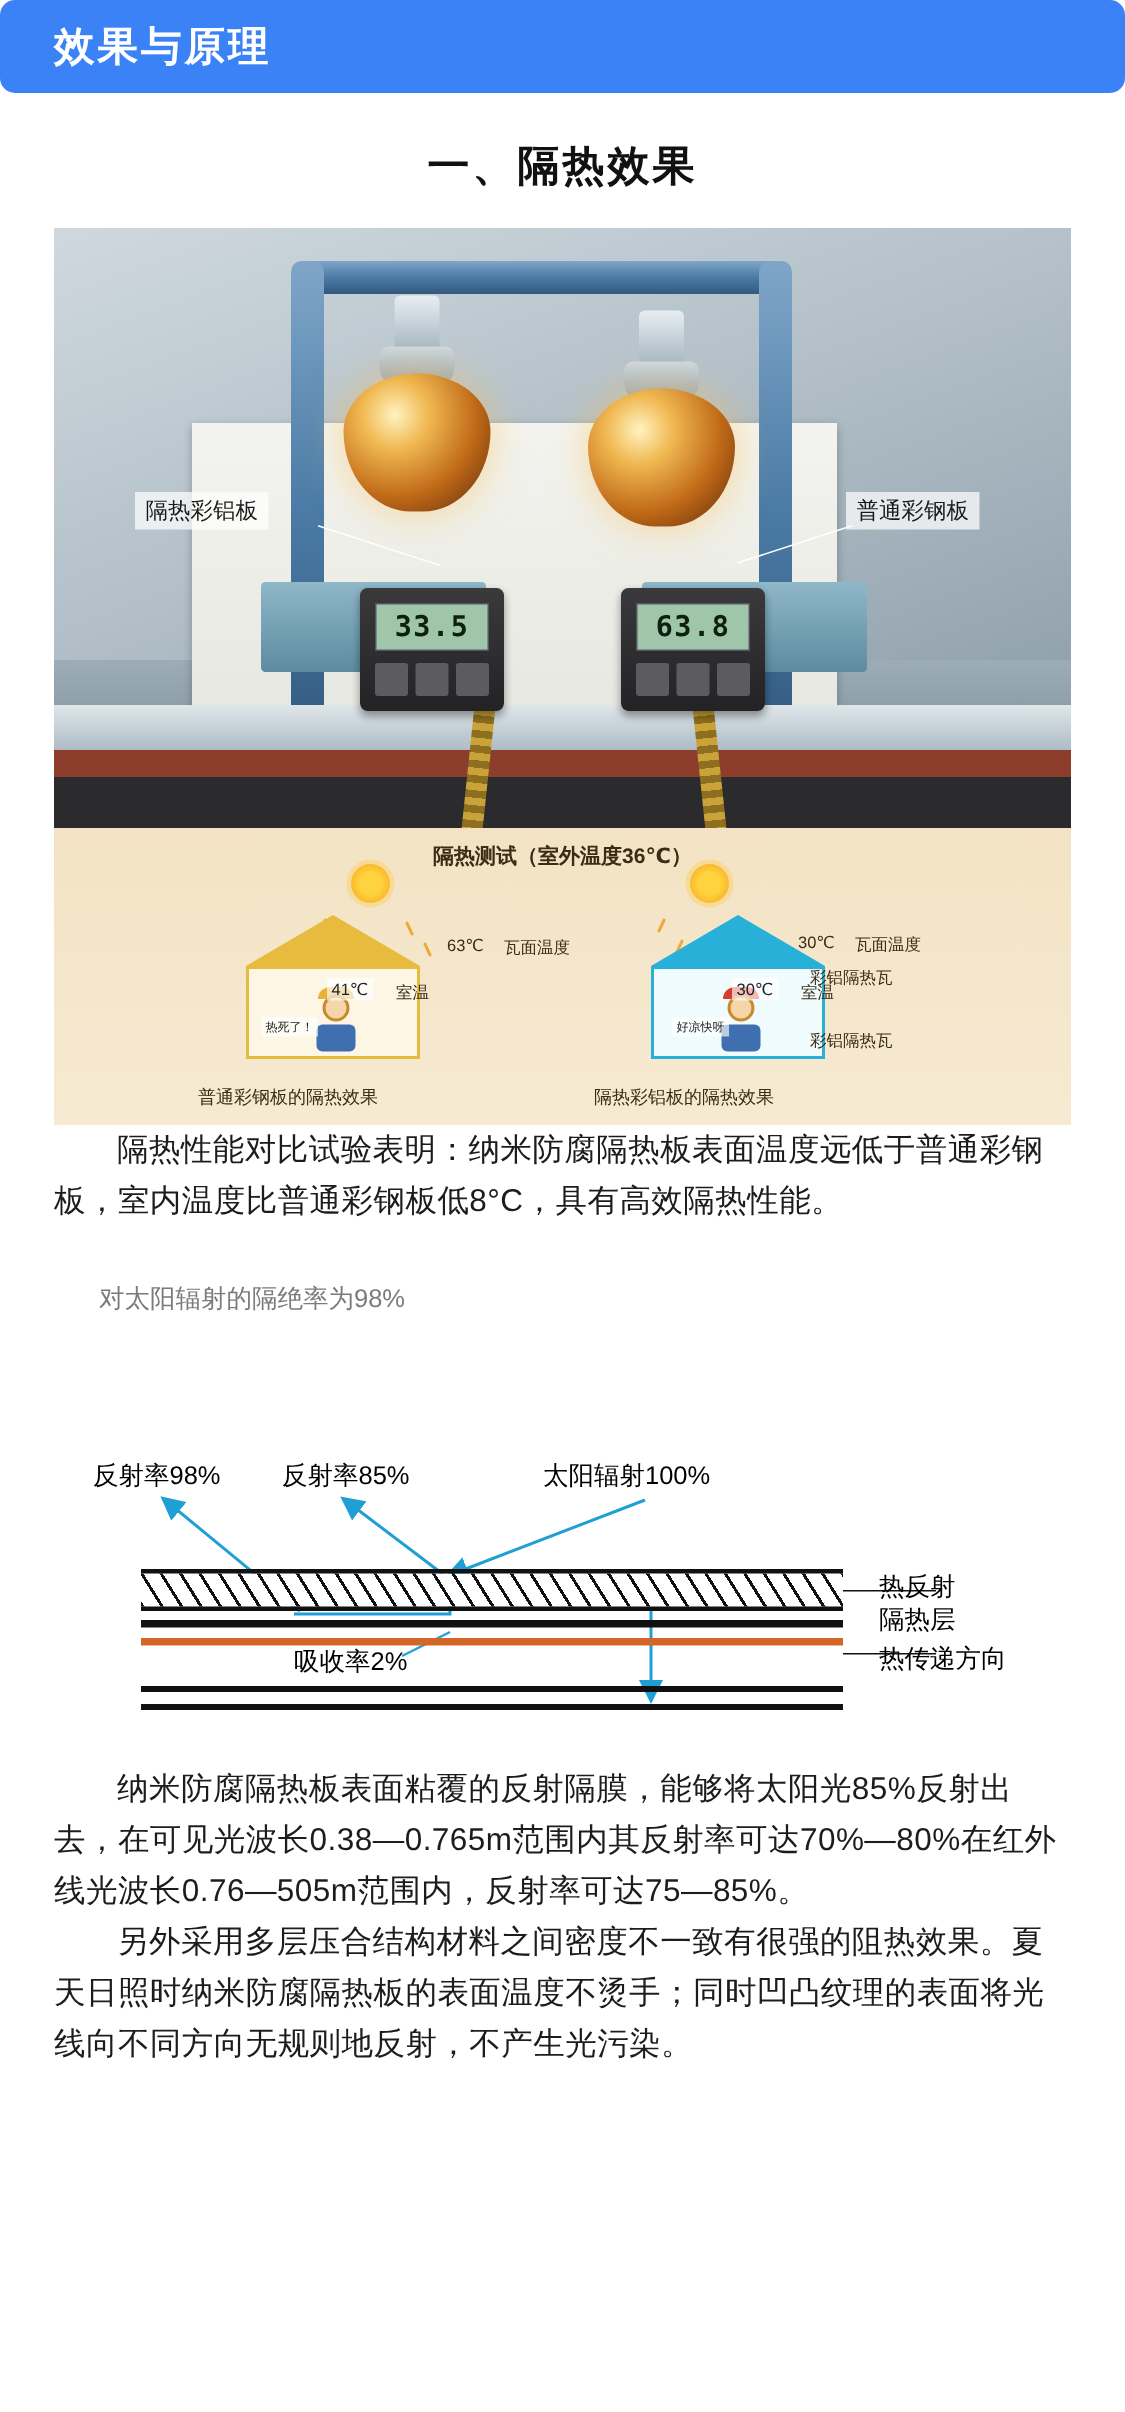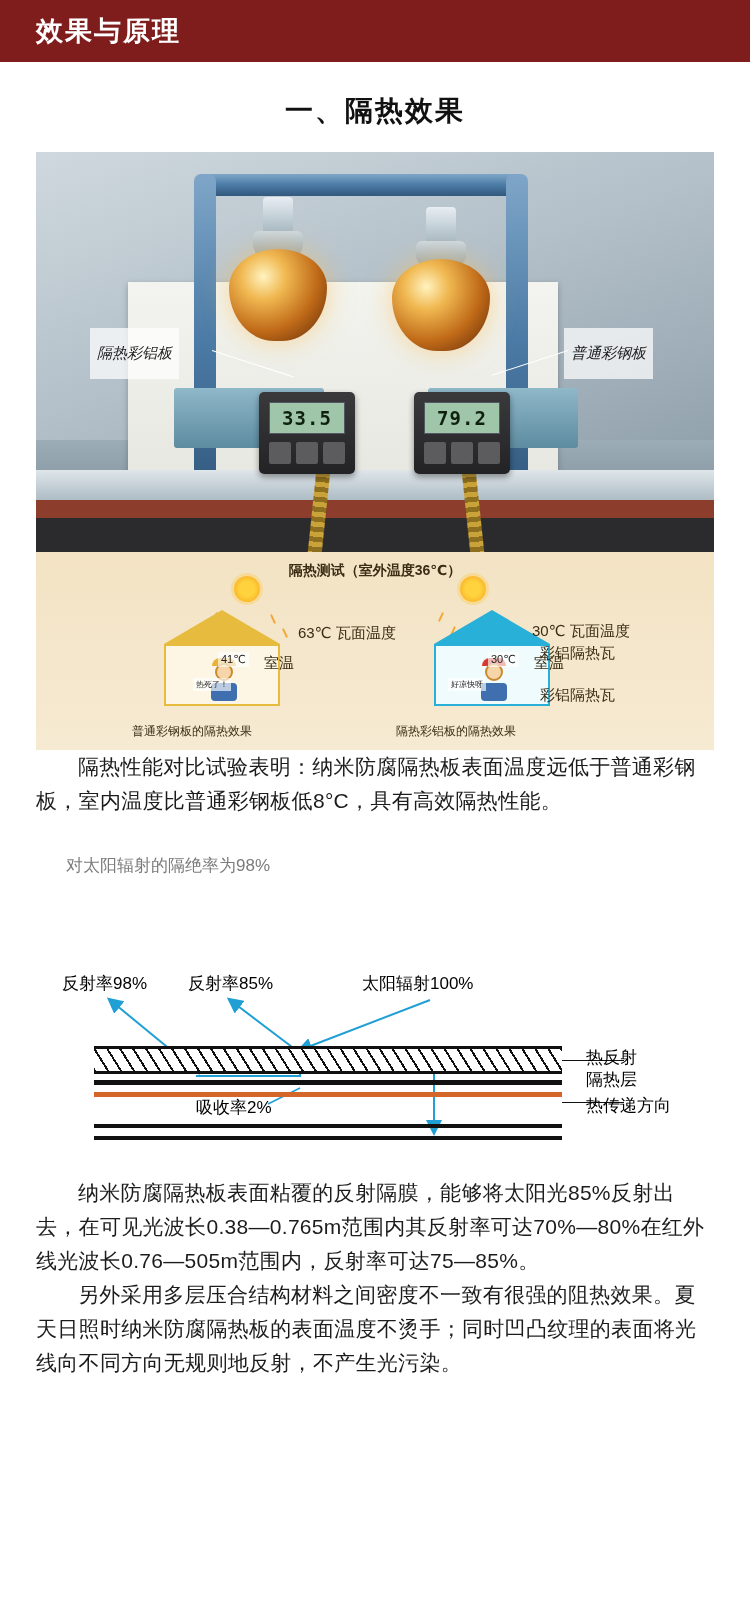--- a/index.html
+++ b/index.html
@@ -13,25 +13,26 @@
     color: #222;
   }
   .page {
     width: 750px;
     position: relative;
     overflow: hidden;
   }
 
   
   .header {
-    background: #7f1d1d;
+    background: #3b82f6;
     height: 62px;
     display: flex;
     align-items: center;
     padding-left: 36px;
+    border-radius: 10px;
   }
   .header-title {
     color: #ffffff;
     font-size: 27px;
     font-weight: bold;
     letter-spacing: 2px;
   }
 
   
   .section-title {
@@ -114,21 +115,21 @@
     display: flex; align-items: center; justify-content: center;
     letter-spacing: 1px;
   }
   .meter .btnrow {
     position: absolute; left: 10px; top: 50px; width: 76px; height: 22px;
     display: flex; gap: 5px;
   }
   .meter .btnrow i {
     flex: 1; background: #5c5c5f; border-radius: 2px; display:block;
   }
-  .meter1 { left: 223px; top: 240px; text-decoration: underline; }
+  .meter1 { left: 204px; top: 240px; text-decoration: underline; }
   .meter2 { left: 378px; top: 240px; }
 
   
   .sample {
     position: absolute; height: 60px; width: 150px;
     background: linear-gradient(180deg,#8fb8c9 0%, #5d8ba0 100%);
     border-radius: 3px;
   }
   .sample1 { left: 138px; top: 236px; }
   .sample2 { left: 392px; top: 236px; }
@@ -154,23 +155,22 @@
   }
   .cable1 { left: 276px; top: 300px; transform: rotate(6deg); }
   .cable2 { left: 430px; top: 300px; transform: rotate(-6deg); }
 
   
   .photo-label {
     position: absolute;
     background: rgba(255,255,255,.72);
     color: #1a1a1a;
     font-size: 15px;
-    padding: 16px 7px;
+    padding: 3px 7px;
     white-space: nowrap;
-    font-style: italic;
   }
   .label-left { left: 54px; top: 176px; }
   .label-right { left: 528px; top: 176px; }
   .leader {
     position: absolute; height: 1px; background: #ffffff;
   }
   .leader-l { left: 176px; top: 198px; width: 86px; transform: rotate(18deg); transform-origin: left center;}
   .leader-r { left: 452px; top: 198px; width: 80px; transform: rotate(-18deg); transform-origin: right center;}
 
   
@@ -217,21 +217,21 @@
   }
   .person2 .torso { background: #3f6fae; }
   .sun {
     position: absolute; width: 26px; height: 26px; border-radius: 50%;
     background: radial-gradient(circle,#ffd33d 40%, #f59f1b 100%);
     box-shadow: 0 0 0 3px rgba(255,200,60,.35);
   }
   .sun1 { left: 198px; top: 24px; }
   .sun2 { left: 424px; top: 24px; }
   .dtext {
-    position: absolute; font-size: 15px; color: #3a2d14; white-space: nowrap;
+    position: absolute; font-size: 11px; color: #3a2d14; white-space: nowrap;
   }
   .dtag {
     position: absolute; font-size: 11px; color: #222; background: rgba(255,255,255,.65);
     padding: 1px 3px; white-space: nowrap;
   }
   .dcaption {
     position: absolute; bottom: 10px; font-size: 12px; color: #3a2d14; white-space: nowrap;
   }
   .cap1 { left: 96px; }
   .cap2 { left: 360px; }
@@ -343,21 +343,21 @@
 
       <div class="meter meter1">
         <div class="screen">33.5</div>
         <div class="btnrow">
             <i></i>
             <i></i>
             <i></i>
           </div>
       </div>
       <div class="meter meter2">
-        <div class="screen">79.2</div>
+        <div class="screen">63.8</div>
         <div class="btnrow">
             <i></i>
             <i></i>
             <i></i>
           </div>
       </div>
 
       <div class="leader leader-l"></div>
       <div class="leader leader-r"></div>
       <div class="photo-label label-left">隔热彩铝板</div>
@@ -386,21 +386,21 @@
             <div class="hat"></div>
             <div class="head"></div>
             <div class="torso"></div>
           </div>
         </div>
       </div>
       <div class="dtext" style="left:262px;top:72px;">63℃</div>
       <div class="dtext" style="left:300px;top:72px;">瓦面温度</div>
       <div class="dtag" style="left:182px;top:100px;">41℃</div>
       <div class="dtext" style="left:228px;top:102px;">室温</div>
-      <div class="dtag" style="left:157px;top:126px;font-size:8px;">热死了！</div>
+      <div class="dtag" style="left:138px;top:126px;font-size:8px;">热死了！</div>
       <div class="dcaption cap1">普通彩钢板的隔热效果</div>
 
       <div class="house house2">
         <div class="roof"></div>
         <div class="body">
           <div class="person person2">
             <div class="hat"></div>
             <div class="head"></div>
             <div class="torso"></div>
           </div>

